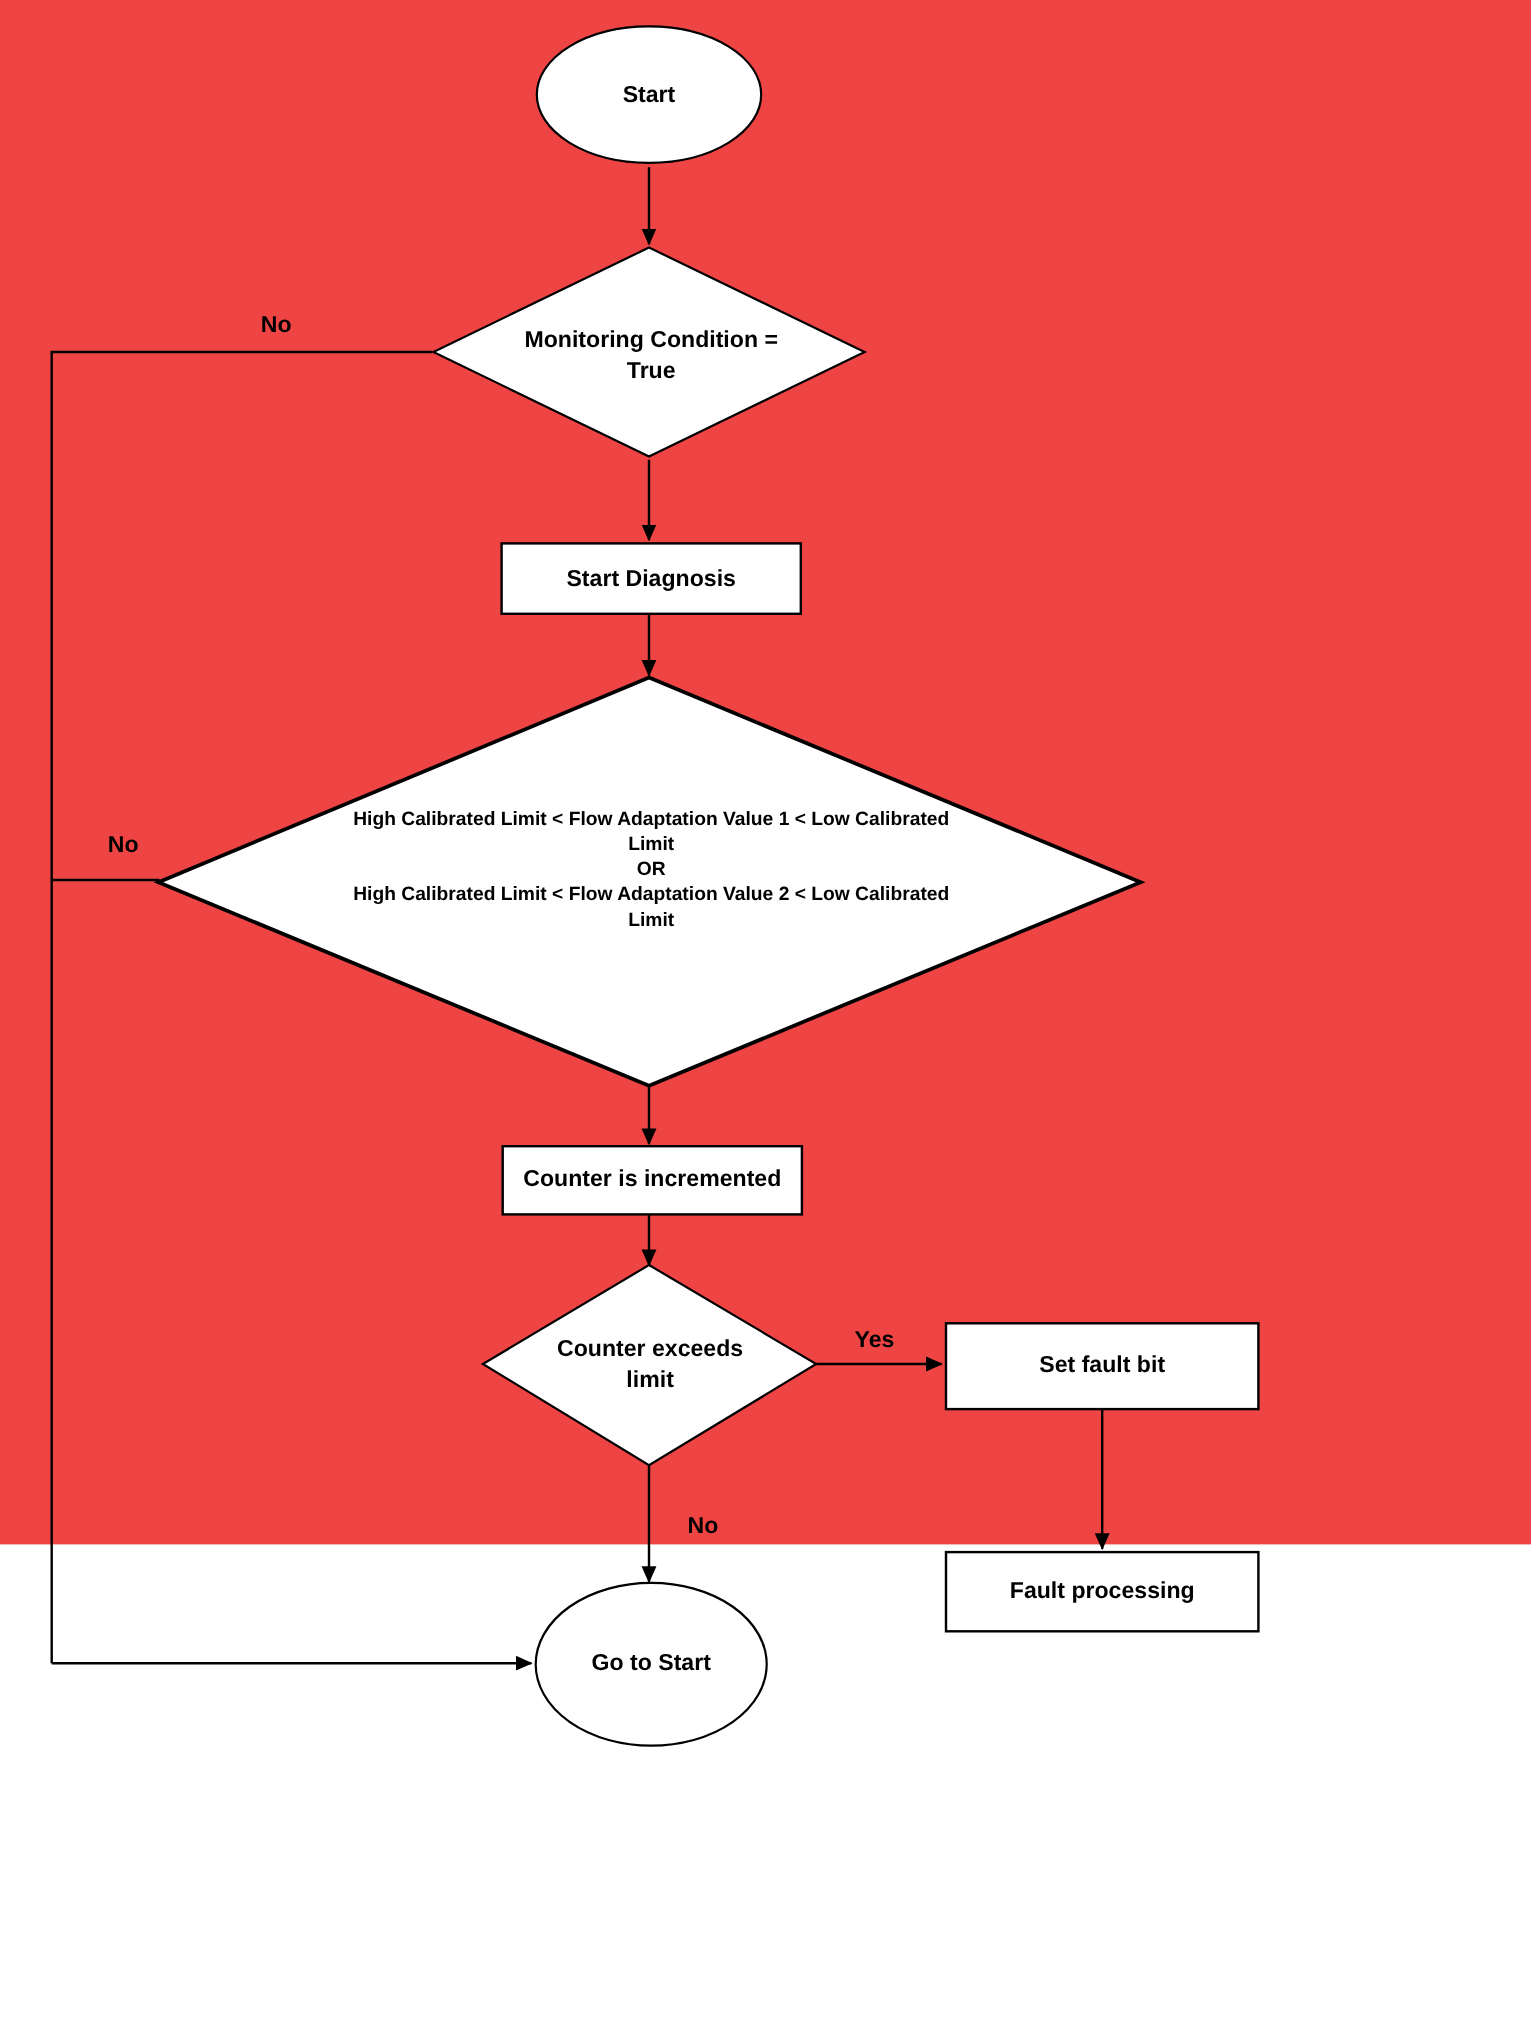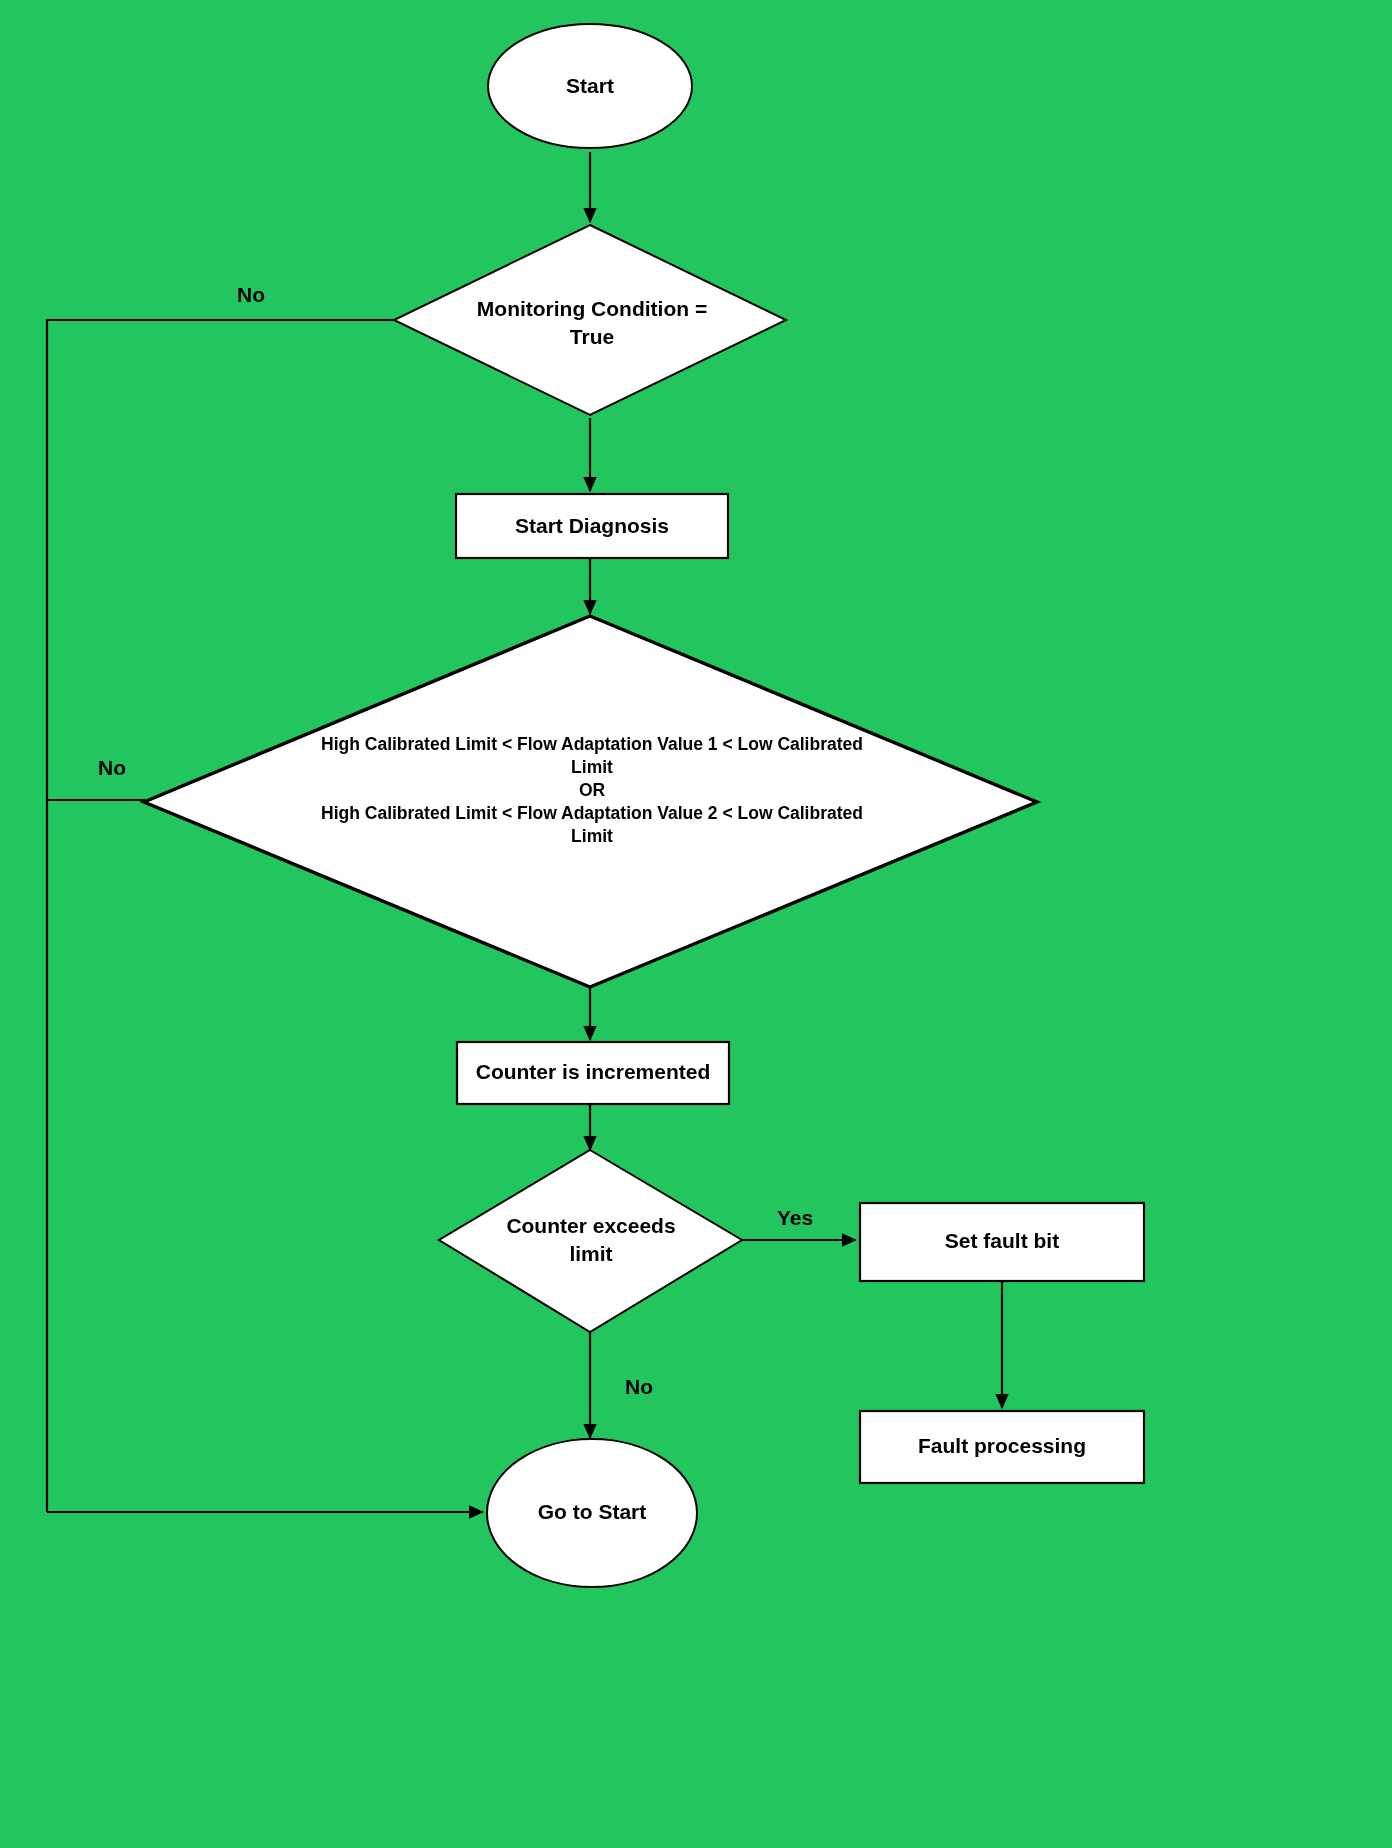--- a/index.html
+++ b/index.html
@@ -9,22 +9,22 @@
   }
   body {
     width: 1392px;
     height: 1848px;
     font-family: "Liberation Sans", sans-serif;
     overflow: hidden;
   }
   #flowchart-root {
     position: relative;
     width: 1392px;
-    height: 1848px;
-    background: #22c55e;
+    height: 1404px;
+    background: #ef4444;
   }
   svg#flow-svg {
     display: block;
     width: 1392px;
     height: 1848px;
   }
   .node-shape {
     fill: #ffffff;
     stroke: #000000;
     stroke-width: 2.2;

